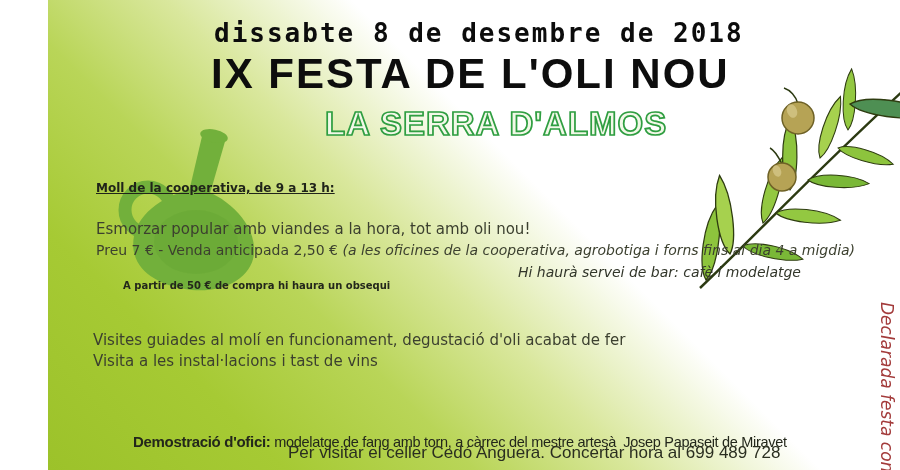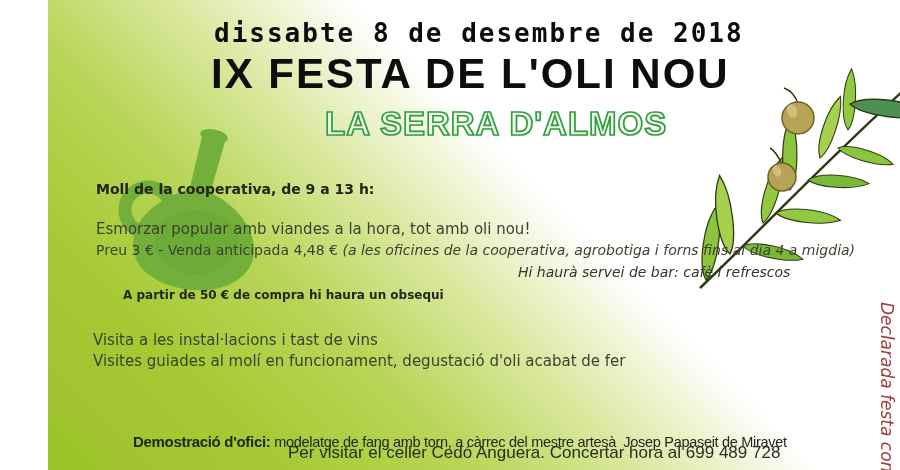--- a/index.html
+++ b/index.html
@@ -18,27 +18,27 @@
   .title{
     top:50px;left:163px;font-family:"Liberation Sans",sans-serif;
     font-size:42px;font-weight:bold;letter-spacing:2px;color:#0d0d0d;
   }
   .subtitle{
     top:105px;left:277px;font-family:"Liberation Sans",sans-serif;
     font-size:33px;font-weight:bold;letter-spacing:1px;
     color:#f2f8e8;-webkit-text-stroke:1.7px #2f9e41;
     text-shadow:0 0 1px #2f9e41;
   }
-  .venue{top:181px;left:48px;font-size:14px;font-weight:bold;color:#20241a;}
+  .venue{top:181px;left:48px;font-size:12px;font-weight:bold;color:#20241a;text-decoration:underline;}
   .body-line{font-size:15px;color:#3c402f;}
   .breakfast{top:220px;left:48px;}
   .price{top:242px;left:48px;font-size:14px;}
   .price .it{font-style:italic;}
   .bar{top:264px;left:470px;font-size:14px;font-style:italic;}
-  .gift{top:288px;left:75px;font-size:12px;font-weight:bold;color:#23271b;}
+  .gift{top:280px;left:75px;font-size:10px;font-weight:bold;color:#23271b;}
   .activities{top:330px;left:45px;font-size:15px;color:#3c402f;line-height:21px;}
   .activities div{white-space:nowrap;}
   .craft{
     top:417px;left:70px;font-family:"Liberation Sans",sans-serif;
     font-size:14.5px;letter-spacing:-0.3px;color:#23271b;white-space:pre;
   }
   .craft .lbl{font-weight:bold;font-size:15px;}
   .cellar{
     top:443px;left:240px;font-family:"Liberation Sans",sans-serif;
     font-size:17px;color:#2a2e20;
@@ -89,28 +89,28 @@
     <ellipse cx="99" cy="133" rx="4" ry="6" fill="#d9cb8e" opacity="0.7" transform="rotate(-22 99 133)"></ellipse>
   </svg>
 
   <div class="abs date-line">dissabte 8 de desembre de 2018</div>
   <div class="abs title">IX FESTA DE L'OLI NOU</div>
   <div class="abs subtitle">LA SERRA D'ALMOS</div>
 
   <div class="abs venue">Moll de la cooperativa, de 9 a 13 h:</div>
   <div class="abs body-line breakfast">Esmorzar popular amb viandes a la hora, tot amb oli nou!</div>
   <div class="abs body-line price">
-    <span>Preu 3 € - Venda anticipada 4,48 € </span><span class="it">(a les oficines de la cooperativa, agrobotiga i forns fins al dia 4 a migdia)</span>
+    <span>Preu 7 € - Venda anticipada 2,50 € </span><span class="it">(a les oficines de la cooperativa, agrobotiga i forns fins al dia 4 a migdia)</span>
   </div>
-  <div class="abs bar">Hi haurà servei de bar: cafè i refrescos</div>
+  <div class="abs bar">Hi haurà servei de bar: cafè i modelatge</div>
   <div class="abs gift">A partir de 50 € de compra hi haura un obsequi</div>
 
   <div class="abs activities">
+    <div>Visites guiades al molí en funcionament, degustació d'oli acabat de fer</div>
     <div>Visita a les instal·lacions i tast de vins</div>
-    <div>Visites guiades al molí en funcionament, degustació d'oli acabat de fer</div>
   </div>
 
   <div class="abs craft">
     <span class="lbl">Demostració d'ofici:</span><span> modelatge de fang amb torn, a càrrec del mestre artesà  Josep Papaseit de Miravet</span>
   </div>
   <div class="abs cellar">Per visitar el celler Cedó Anguera. Concertar hora al 699 489 728</div>
 
   <div class="abs vnote">Declarada festa con</div>
 
 </div>

